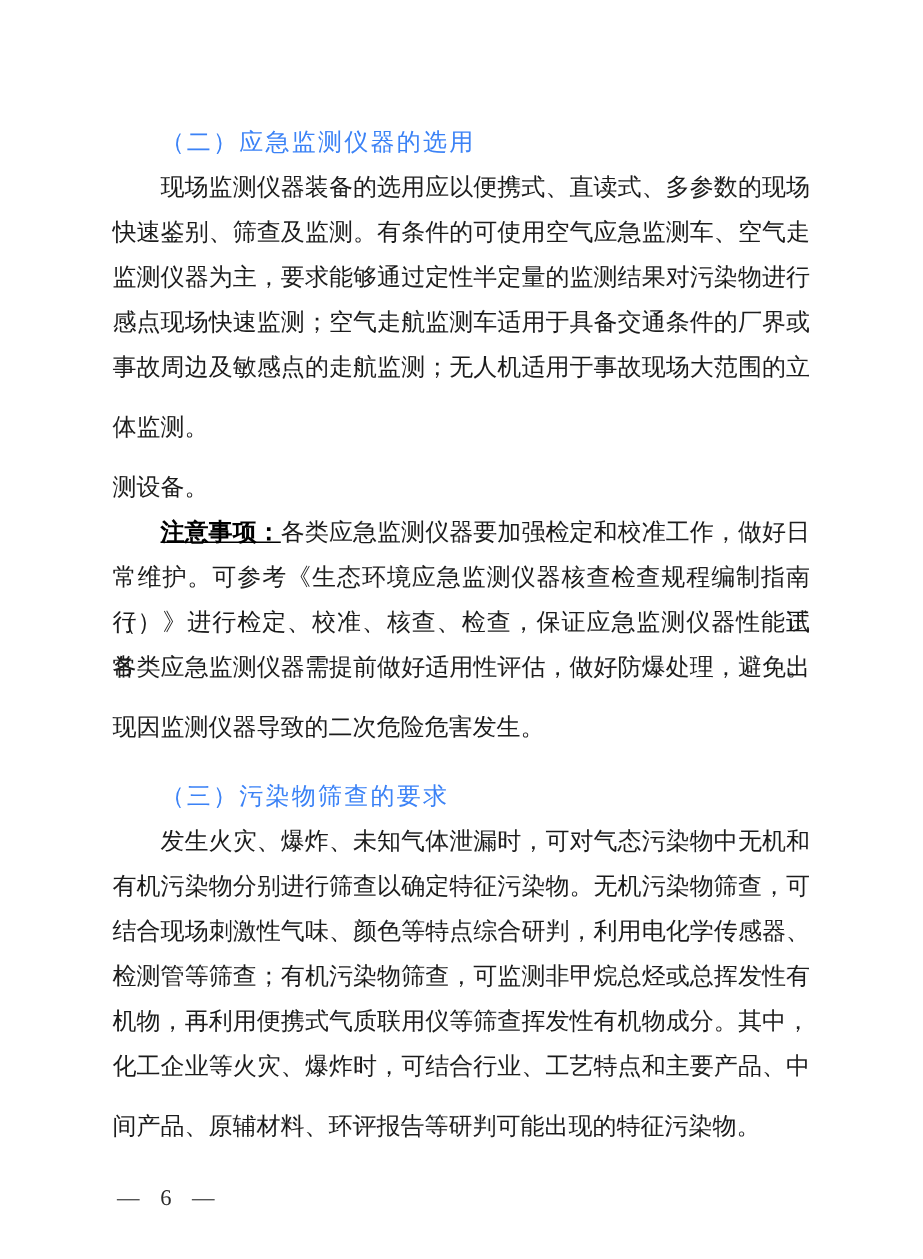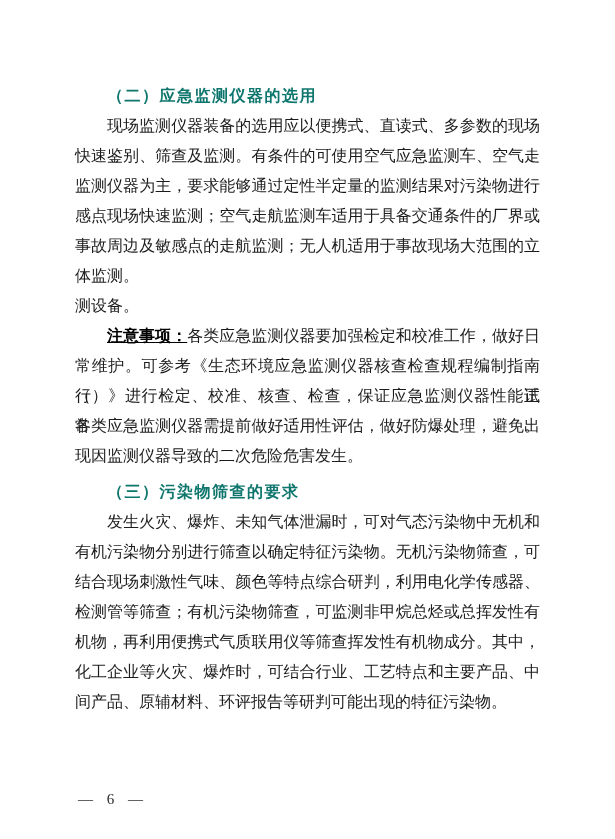--- a/index.html
+++ b/index.html
@@ -15,36 +15,36 @@
   .content {
     position: absolute;
     left: 75px;
     top: 81px;
     width: 465px;
     font-size: 16px;
   }
   .heading {
     height: 30px;
     line-height: 30px;
-    font-weight: 700;
-    color: #0f766e;
+    font-weight: 400;
+    color: #3b82f6;
     text-indent: 2em;
     letter-spacing: 1.5px;
     white-space: nowrap;
   }
-  .heading.second { margin-top: 6px; }
+  .heading.second { margin-top: 16px; }
   .line {
     height: 30px;
     line-height: 30px;
     text-align: justify;
     text-align-last: justify;
     text-justify: inter-character;
   }
   .line.first { text-indent: 2em; }
-  .line.plast { text-align-last: left; }
+  .line.plast { text-align-last: left; margin-top: 10px; }
   .line b { font-weight: 700; color: #000; text-decoration: underline; }
   .footer {
     position: absolute;
     left: 78px;
     top: 791px;
     font-size: 15px;
     color: #2a2a2a;
     word-spacing: 8px;
     letter-spacing: 1px;
   }

